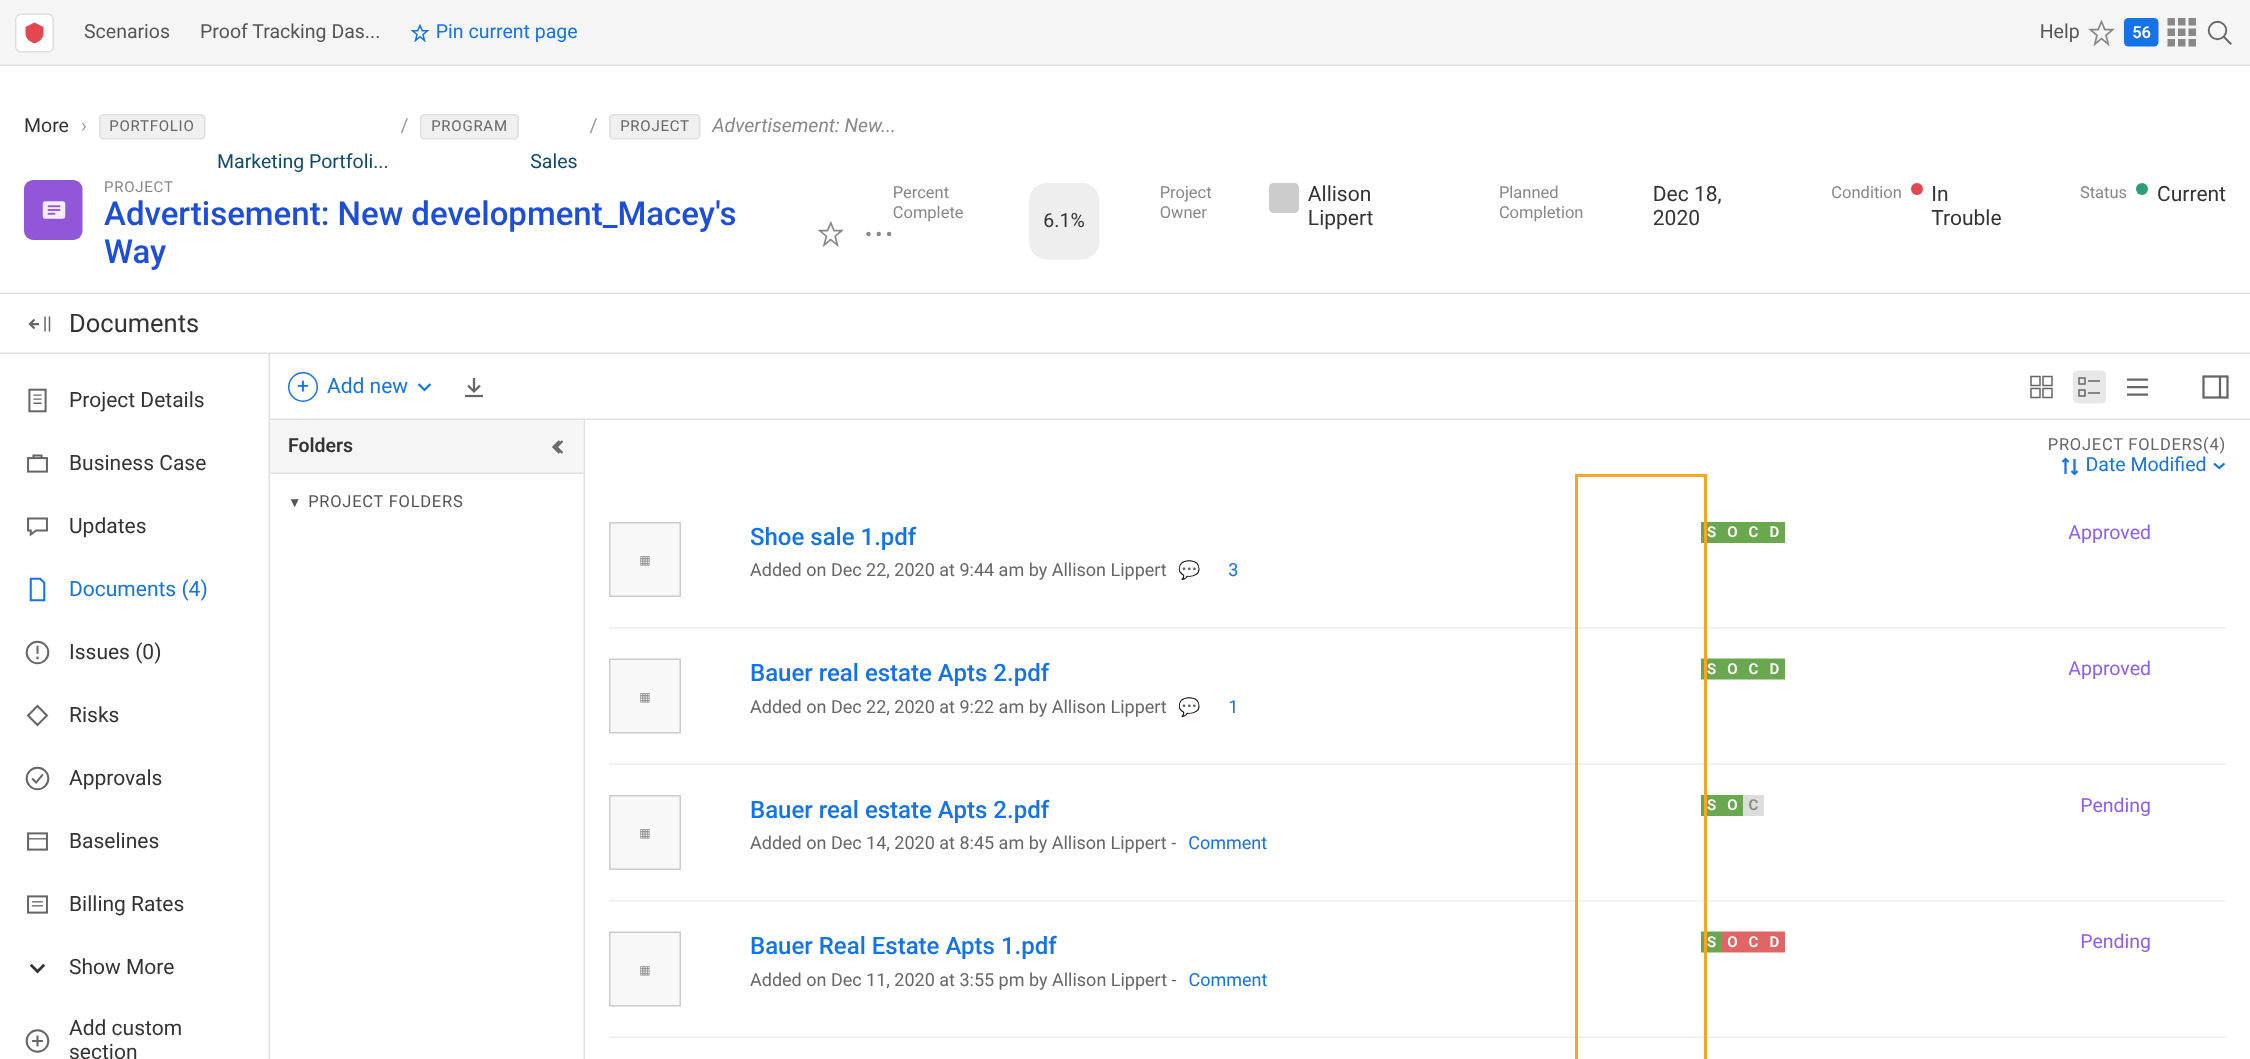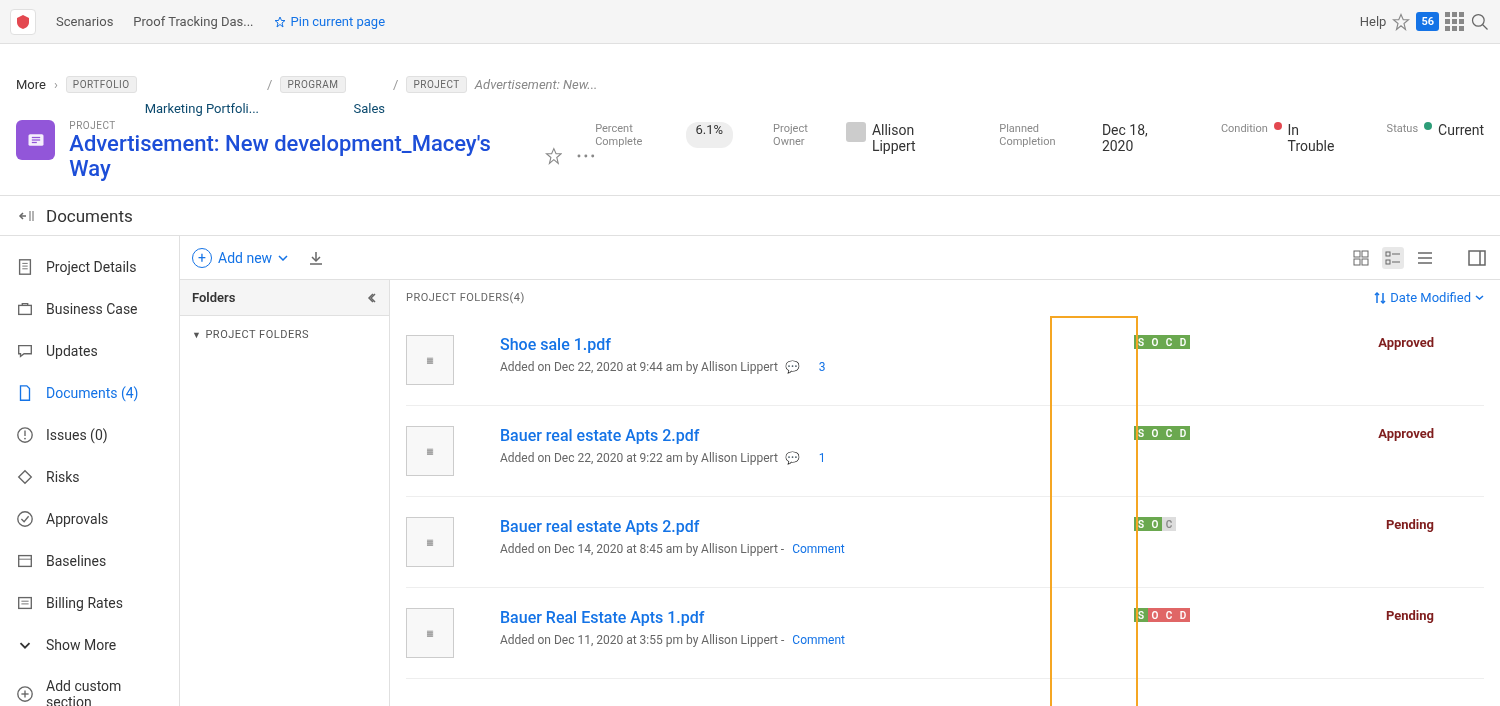--- a/index.html
+++ b/index.html
@@ -31,21 +31,21 @@
 .ph-left { display: flex; align-items: flex-start; gap: 14px; }
 .project-icon { width: 40px; height: 40px; background: #9256d9; border-radius: 6px; display:flex;align-items:center;justify-content:center;color:#fff;font-size:18px; }
 .ph-title-block { display:flex; flex-direction:column; }
 .ph-label { font-size: 10px; color: #888; letter-spacing: 0.5px; }
 .ph-title-row { display:flex; align-items:center; gap:15px; }
 .ph-title { font-size: 22px; font-weight: 500; color: #1d4ed8; }
 .ph-right { display: flex; gap: 40px; align-items:flex-start; padding-top:2px;}
 .meta-block { display:flex; flex-direction:row; gap:6px; }
 .meta-label { font-size: 11px; color: #888; }
 .meta-value { font-size: 14px; color: #333; display:flex; gap:6px;}
-.percent-pill { background: #eee; border-radius: 12px; padding: 0 10px; font-size: 13px; width:fit-content;}
+.percent-pill { background: #eee; border-radius: 12px; padding: 18px 10px; font-size: 13px; width:fit-content;}
 .dot { width:8px; height:8px; border-radius:50%; display:inline-block; }
 .dot-red { background:#e34850; }
 .dot-green { background:#2d9d78; }
 .avatar { width:20px;height:20px;background:#ccc;border-radius:3px; }
 
 
 .subheader { height: 40px; border-bottom: 1px solid #e0e0e0; display:flex; align-items:center; padding:0 16px; gap:12px; }
 .subheader-back { display:flex; }
 .subheader-title { font-size: 17px; color:#333; }
 
@@ -68,38 +68,38 @@
 .view-btn { width:22px;height:22px;display:flex;align-items:center;justify-content:center;color:#666;cursor:pointer; border-radius:3px; padding:2px;}
 .view-btn.active { background:#e8e8e8; }
 
 .content-body { flex:1; display:flex; }
 .folders-panel { width:210px; border-right:1px solid #e0e0e0; }
 .folders-header { background:#f5f5f5; padding:10px 12px; display:flex; justify-content:space-between; align-items:center; border-bottom:1px solid #e0e0e0; font-size:13px; font-weight:600;}
 .folders-tree { padding:12px; font-size:11px; color:#555; letter-spacing:0.5px; }
 .folders-tree .caret { margin-right:4px; font-size:9px;}
 
 .doc-area { flex:1; }
-.doc-header { display:flex; justify-content:space-between; padding:10px 16px; font-size:11px; color:#666; letter-spacing:0.5px; align-items:center;}
+.doc-header { display:flex; justify-content:space-between; padding:10px 16px; font-size:11px; color:#666; letter-spacing:0.5px; align-items:flex-end;flex-direction:column;}
 .sort-link { color:#1473e6; font-size:13px; display:flex; align-items:center; gap:4px; letter-spacing:normal;}
 
 .doc-list { padding: 0 16px; }
 .doc-row { display:flex; align-items:flex-start; padding:20px 0; border-bottom:1px solid #eee; }
 .doc-thumb { width:48px; height:50px; border:1px solid #ccc; background:#f8f8f8; margin-right:46px; display:flex;align-items:center;justify-content:center;color:#888;font-size:8px;}
 .doc-info { flex:1; }
 .doc-title { color:#1473e6; font-size:16px; font-weight:500; cursor:pointer; }
 .doc-meta { color:#666; font-size:12px; margin-top:6px; display:flex;align-items:center;gap:8px;}
 .comment-icon { color:#f29423; }
 .comment-link { color:#1473e6; cursor:pointer; }
 .socd-col { width:90px; display:flex; align-items:center; margin-right:120px;}
 .socd { display:flex; gap:0; }
 .socd span { width:14px; height:14px; font-size:10px; color:#fff; display:flex;align-items:center;justify-content:center; font-weight:600;}
 .socd .g { background:#6aa84f; }
 .socd .r { background:#e06666; }
 .socd .gray { background:#ddd; color:#888; }
-.status-col { width:90px; text-align:right; color:#7f1d1d; font-size:13px; margin-right:50px;font-weight:bold;}
+.status-col { width:90px; text-align:right; color:#8b5cf6; font-size:13px; margin-right:50px;}
 
 .highlight-box { position:absolute; border:2px solid #f5a623; pointer-events:none; }
 
 svg { display:block; }
 </style>
 </head>
 <body>
 
 <div class="topbar">
   <div class="topbar-left">

